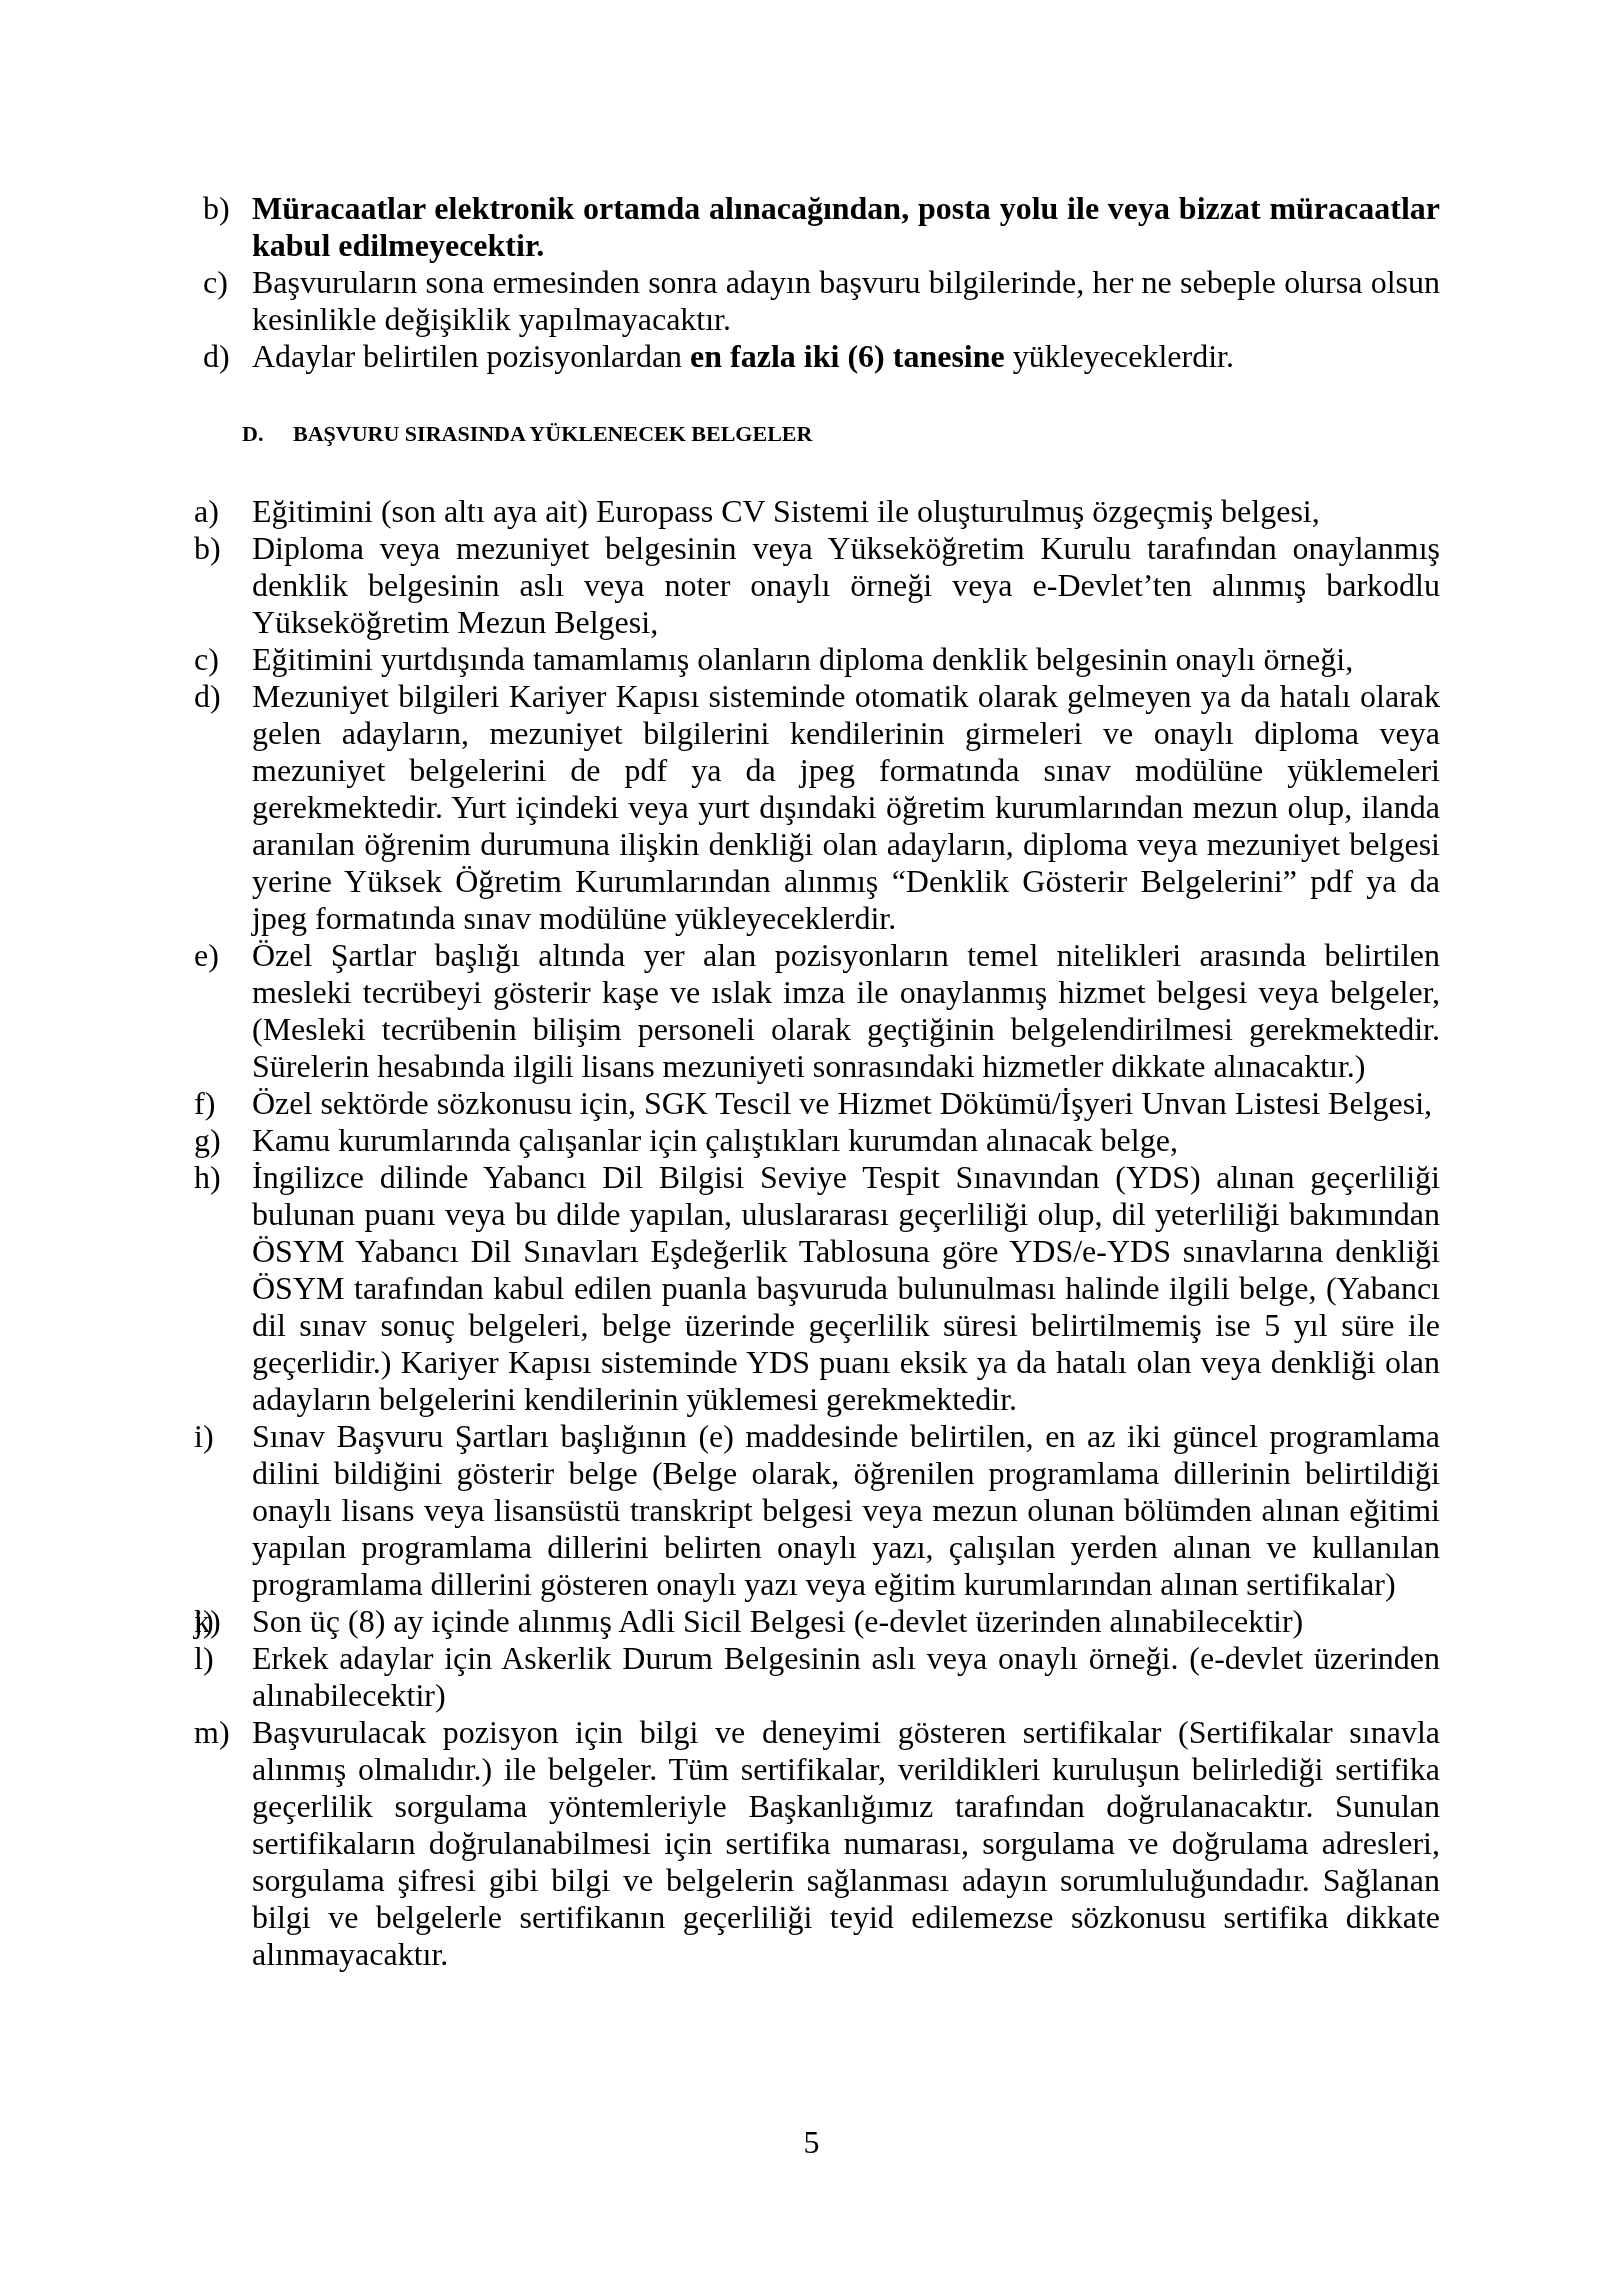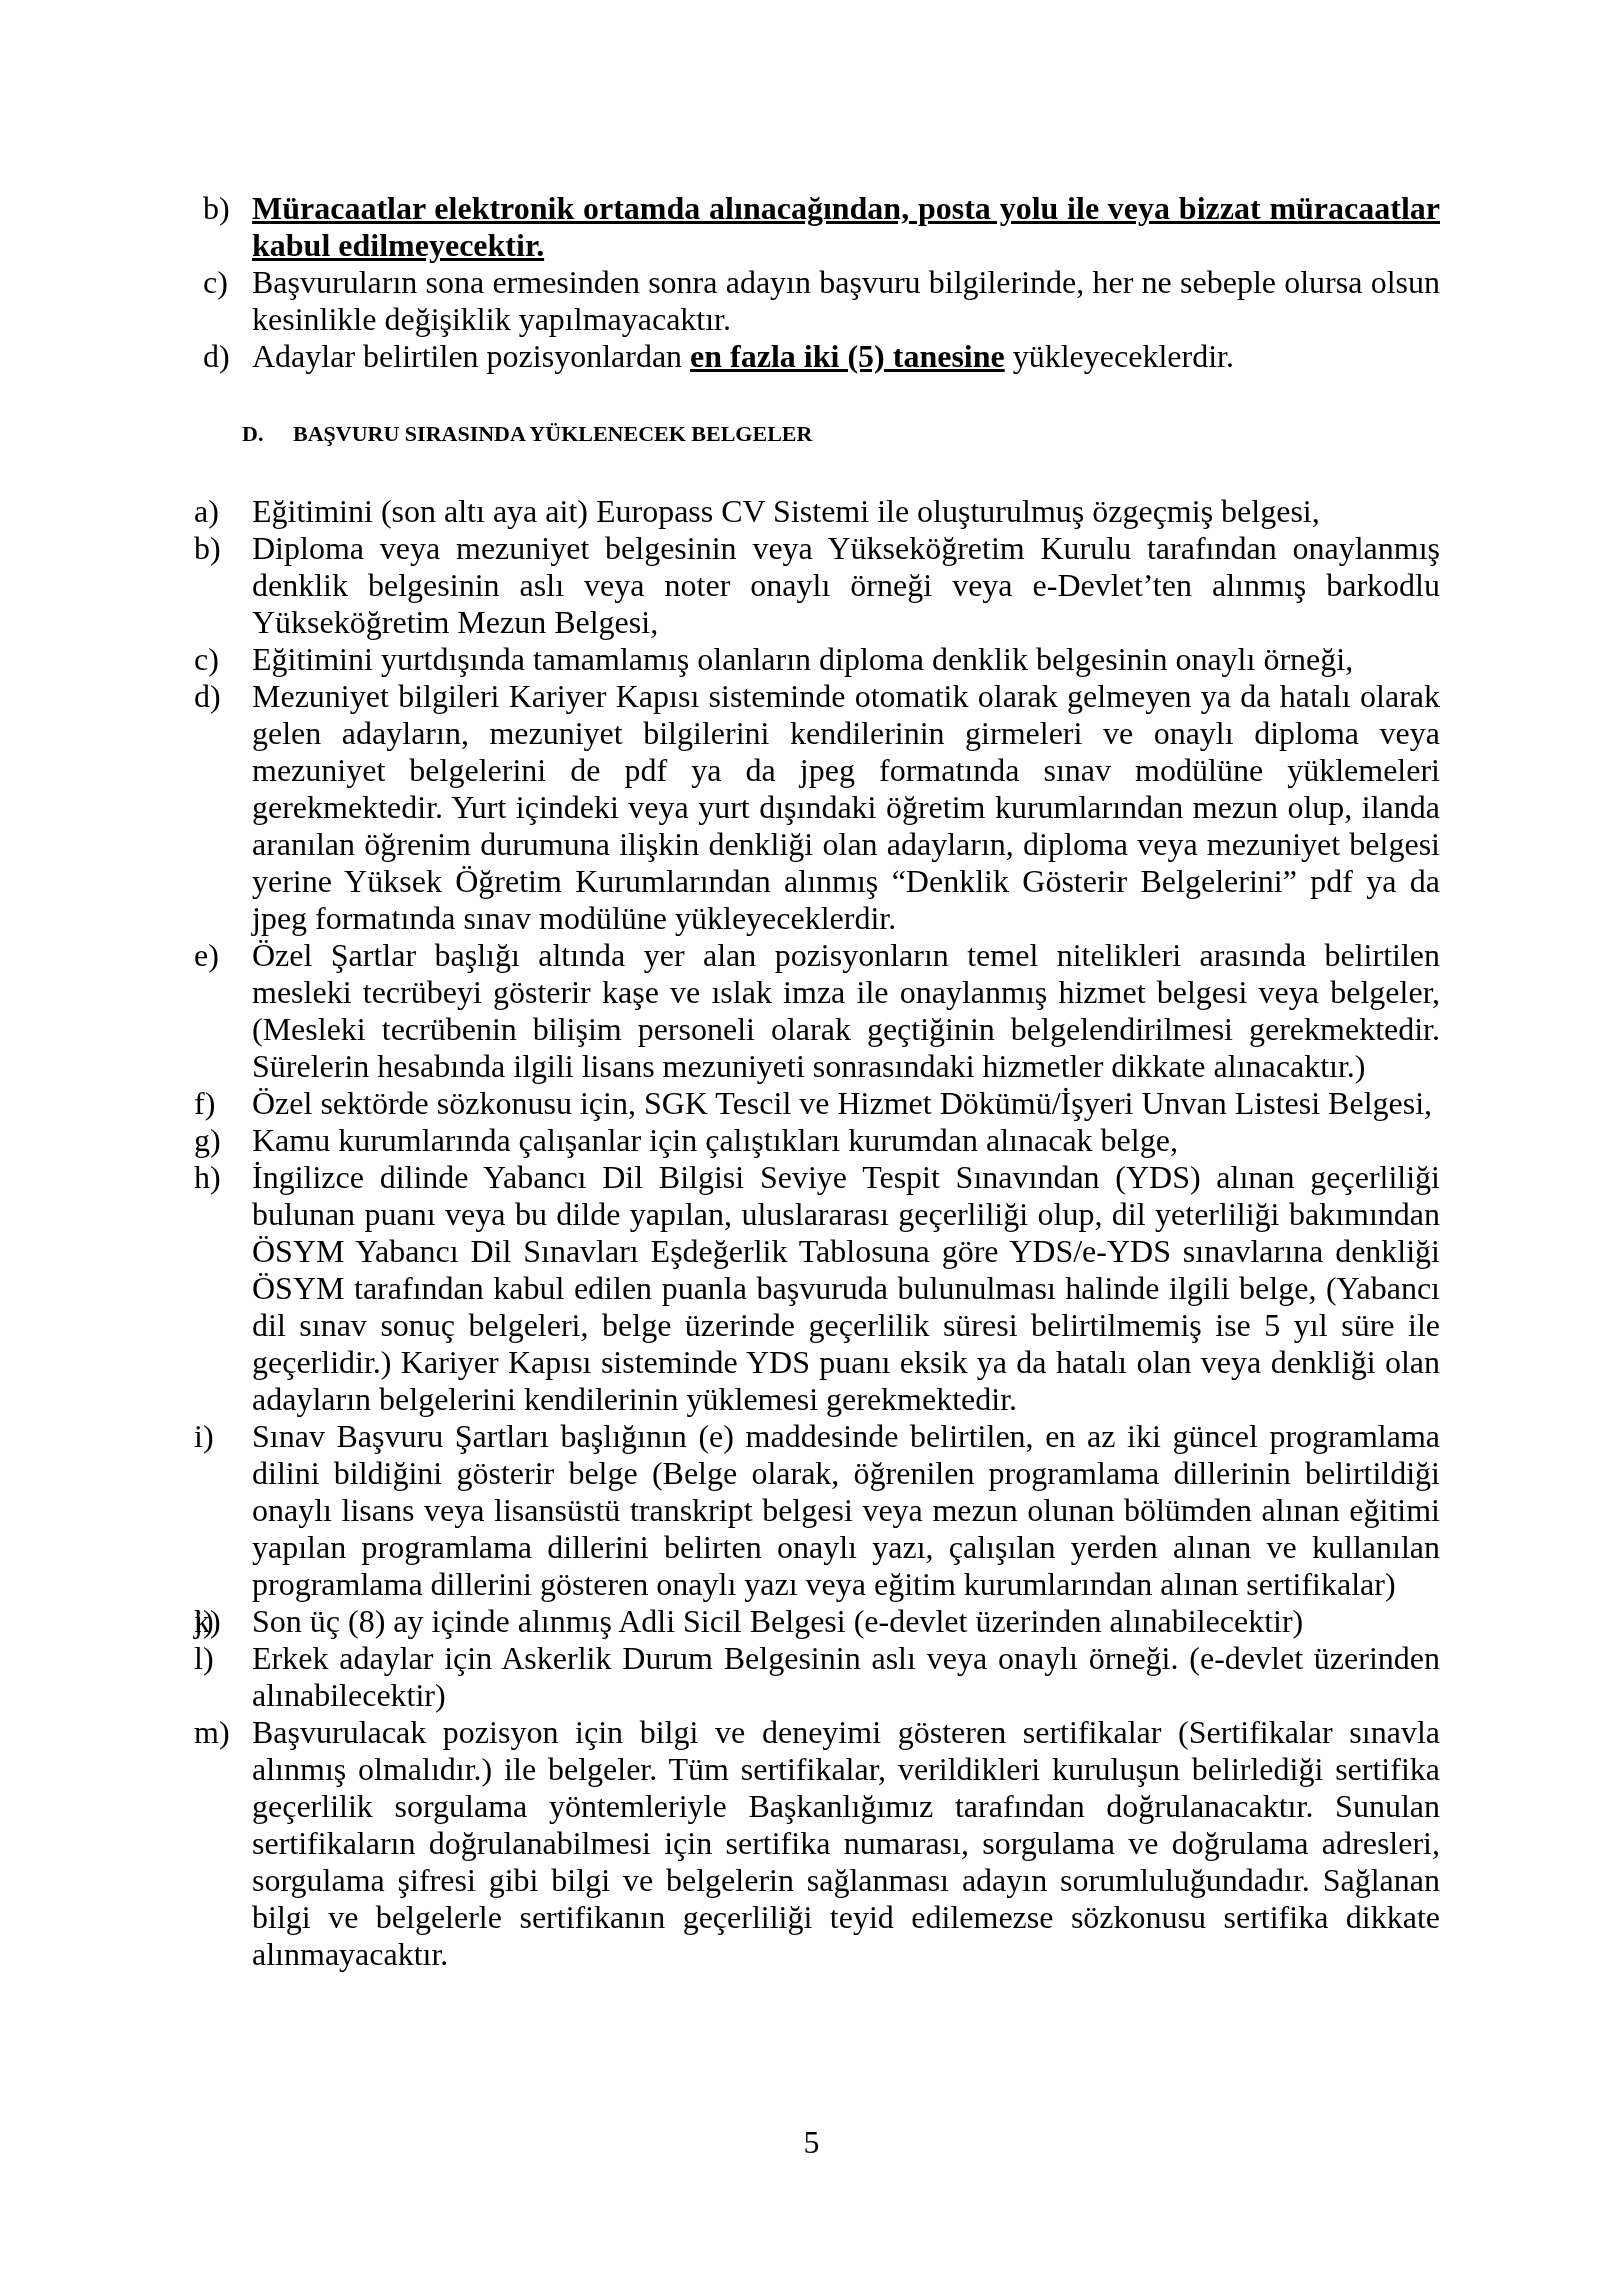--- a/index.html
+++ b/index.html
@@ -9,42 +9,42 @@
   .list { position: absolute; left: 0; width: 1623px; }
   .item { position: relative; font-size: 32px; line-height: 37px; }
   .marker { position: absolute; top: 0; }
   .text { margin-left: 252px; width: 1188px; text-align: justify; }
   #list-c .marker { left: 203px; }
   #list-d .marker { left: 194px; }
   #list-c { top: 190px; }
   .heading { position: absolute; left: 242px; top: 415px; font-size: 22px; font-weight: bold; line-height: 37px; white-space: pre; }
   .heading .letter { display: inline-block; width: 51px; }
   #list-d { top: 493px; }
-  b, .bold { font-weight: bold; text-decoration: underline; }
+  b, .bold { font-weight: bold; }
   .page-number { position: absolute; left: 0; width: 1623px; top: 2124px; text-align: center; font-size: 32px; line-height: 37px; }
 </style>
 </head>
 <body>
 
 <div class="page">
 
   <div class="list" id="list-c">
     <div class="item">
       <span class="marker">b)</span>
       <div class="text">
         <span class="bold">Müracaatlar elektronik ortamda alınacağından, posta yolu ile veya bizzat müracaatlar kabul edilmeyecektir.</span>
       </div>
     </div>
     <div class="item">
       <span class="marker">c)</span>
       <div class="text">Başvuruların sona ermesinden sonra adayın başvuru bilgilerinde, her ne sebeple olursa olsun kesinlikle değişiklik yapılmayacaktır.</div>
     </div>
     <div class="item">
       <span class="marker">d)</span>
-      <div class="text"><span>Adaylar belirtilen pozisyonlardan </span><span class="bold">en fazla iki (5) tanesine</span><span> yükleyeceklerdir.</span></div>
+      <div class="text"><span>Adaylar belirtilen pozisyonlardan </span><span class="bold">en fazla iki (6) tanesine</span><span> yükleyeceklerdir.</span></div>
     </div>
   </div>
 
   <div class="heading"><span class="letter">D.</span><span>BAŞVURU SIRASINDA YÜKLENECEK BELGELER</span></div>
 
   <div class="list" id="list-d">
     <div class="item">
       <span class="marker">a)</span>
       <div class="text">Eğitimini (son altı aya ait) Europass CV Sistemi ile oluşturulmuş özgeçmiş belgesi,</div>
     </div>

